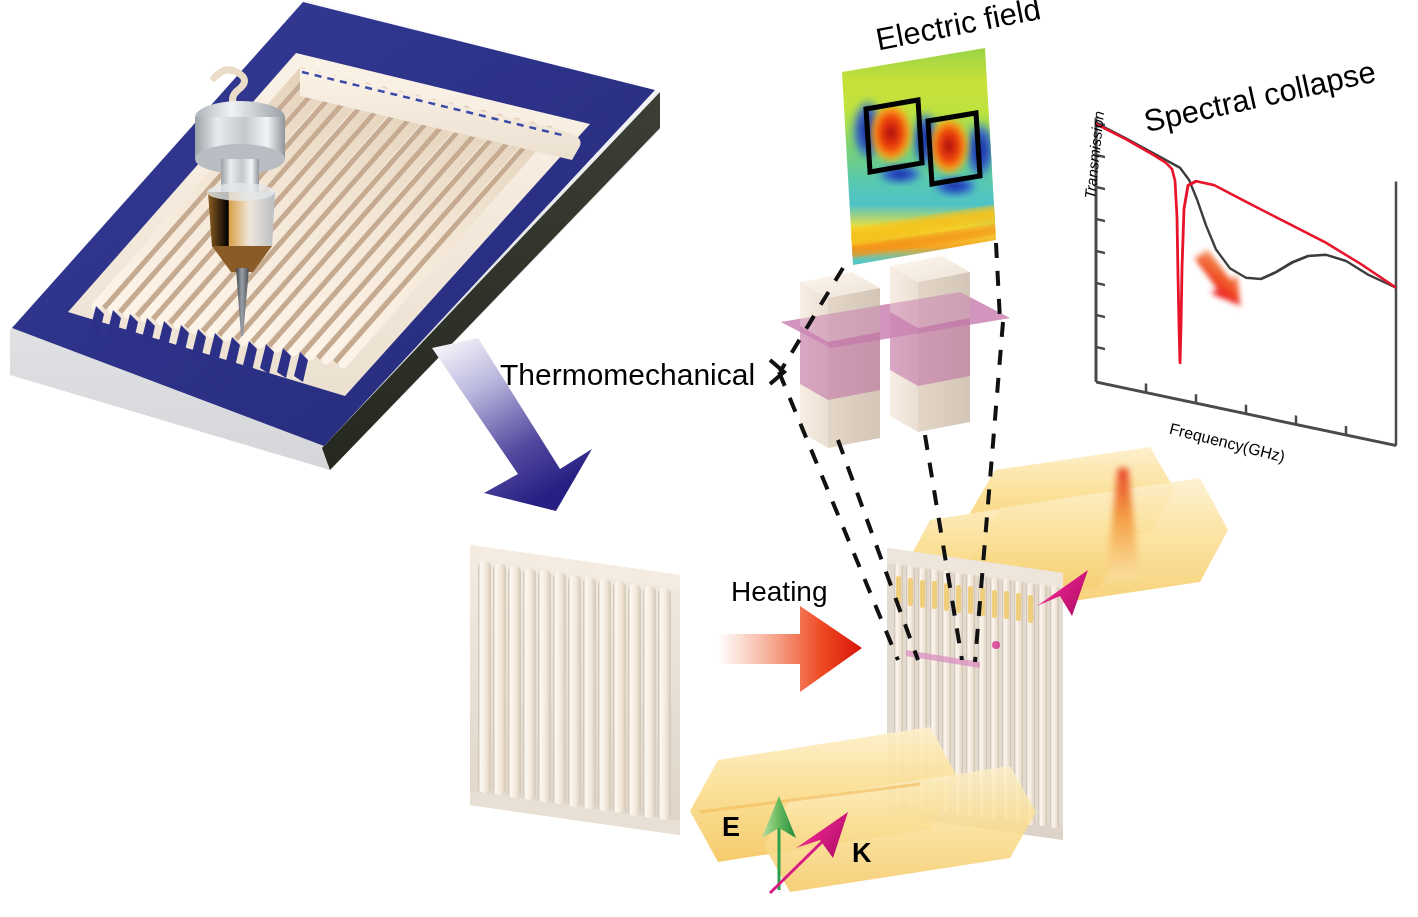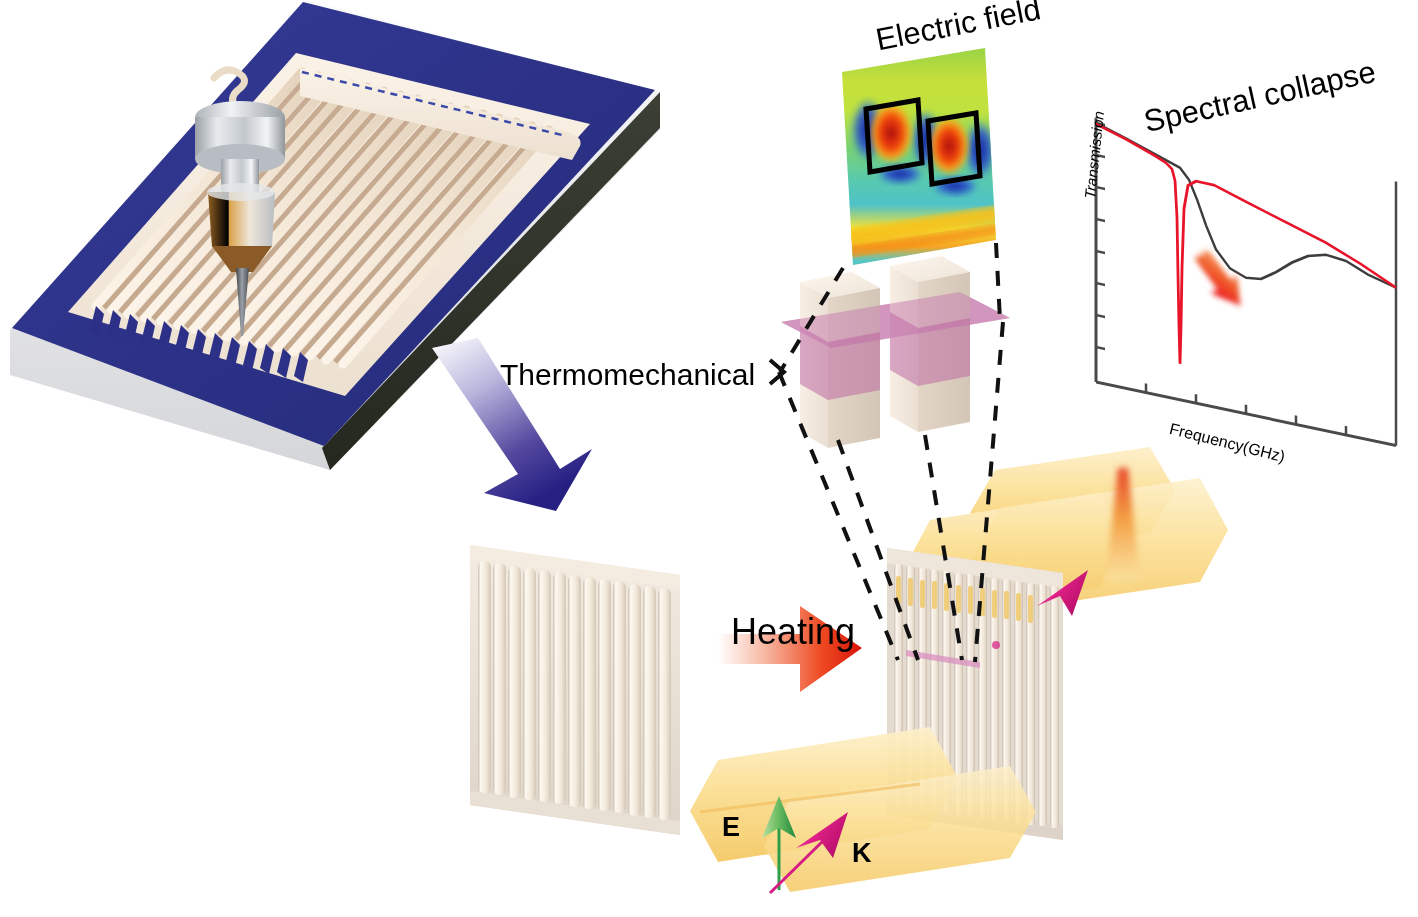--- a/index.html
+++ b/index.html
@@ -9,21 +9,21 @@
     font-family:"Liberation Sans","DejaVu Sans",sans-serif;
     background:#ffffff;
   }
   #stage{position:absolute;left:0;top:0;width:1418px;height:917px;}
   .layer{position:absolute;left:0;top:0;width:1418px;height:917px;}
   .lbl{
     position:absolute;color:#000;font-family:"Liberation Sans","DejaVu Sans",sans-serif;
     white-space:nowrap;line-height:1.12;
   }
   #lbl-thermo{left:500px;top:358px;font-size:30px;}
-  #lbl-heating{left:731px;top:576px;font-size:36px;margin-top:36px;}
+  #lbl-heating{left:731px;top:576px;font-size:28px;}
   #lbl-efield{left:873px;top:24px;font-size:31px;transform:rotate(-11deg);transform-origin:left top;}
   #lbl-spectral{left:1141px;top:106px;font-size:31px;transform:rotate(-12.5deg);transform-origin:left top;}
   #lbl-transmission{left:1082px;top:198px;font-size:15px;font-style:italic;
       transform:rotate(-84deg);transform-origin:left top;}
   #lbl-frequency{left:1172px;top:420px;font-size:16px;
       transform:rotate(14deg);transform-origin:left top;}
   #lbl-E{left:722px;top:812px;font-size:27px;font-weight:bold;}
   #lbl-K{left:852px;top:838px;font-size:27px;font-weight:bold;}
 </style>
 </head>

